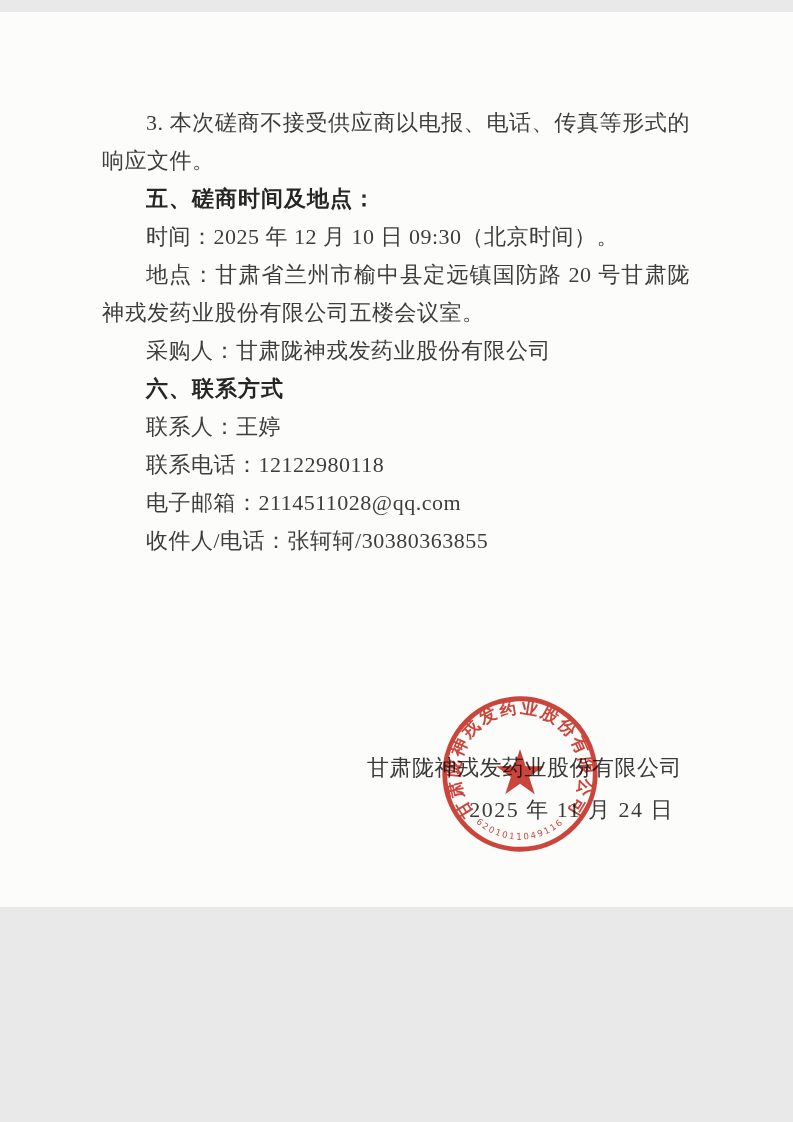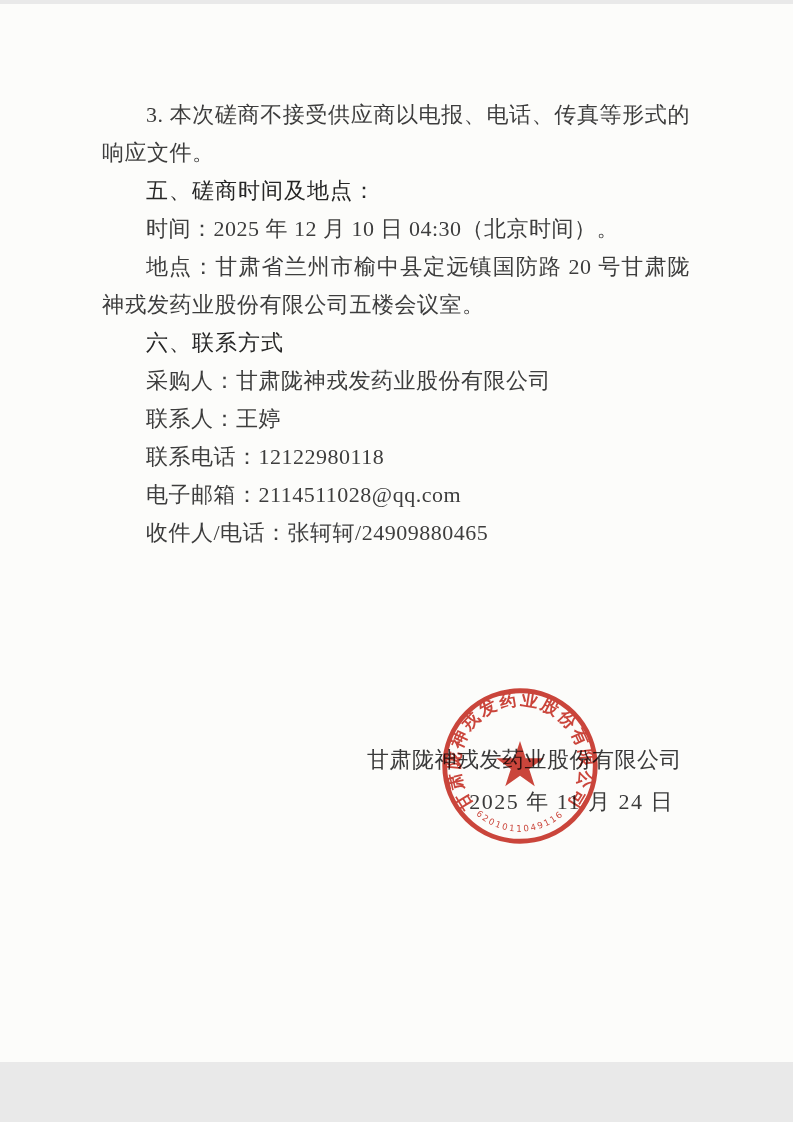--- a/index.html
+++ b/index.html
@@ -4,43 +4,43 @@
 <style>
   html, body {
     margin: 0;
     padding: 0;
     background: #e9e9e9;
     font-family: "Liberation Serif", "DejaVu Serif", serif;
   }
   .page {
     position: relative;
     width: 793px;
-    height: 1058px;
-    margin: 4px auto;
+    height: 895px;
+    margin: 12px auto;
     background: #fcfcfa;
     overflow: hidden;
     color: #3d3d3d;
   }
   .doc-body {
     position: absolute;
     top: 0;
     left: 102px;
     width: 588px;
     padding-top: 92px;
     font-size: 22px;
     line-height: 38px;
     text-align: justify;
     letter-spacing: 0.5px;
   }
   .para {
     margin: 0;
     text-indent: 2em;
   }
   .para.heading {
-    font-weight: normal;
+    font-weight: bold;
     color: #262626;
     letter-spacing: 1px;
   }
   .signature {
     position: absolute;
     top: 735px;
     right: 111px;
     text-align: right;
     font-size: 22px;
     line-height: 42px;
@@ -84,28 +84,28 @@
   }
 </style>
 </head>
 <body>
 
 <div class="page">
 
   <div class="doc-body">
     <p class="para">3. 本次磋商不接受供应商以电报、电话、传真等形式的响应文件。</p>
     <p class="para heading">五、磋商时间及地点：</p>
-    <p class="para">时间：2025 年 12 月 10 日 04:30（北京时间）。</p>
+    <p class="para">时间：2025 年 12 月 10 日 09:30（北京时间）。</p>
     <p class="para">地点：甘肃省兰州市榆中县定远镇国防路 20 号甘肃陇神戎发药业股份有限公司五楼会议室。</p>
+    <p class="para">采购人：甘肃陇神戎发药业股份有限公司</p>
     <p class="para heading">六、联系方式</p>
-    <p class="para">采购人：甘肃陇神戎发药业股份有限公司</p>
     <p class="para">联系人：王婷</p>
     <p class="para">联系电话：12122980118</p>
     <p class="para">电子邮箱：2114511028@qq.com</p>
-    <p class="para">收件人/电话：张轲轲/24909880465</p>
+    <p class="para">收件人/电话：张轲轲/30380363855</p>
   </div>
 
   <div class="signature">
     <div class="sig-company">甘肃陇神戎发药业股份有限公司</div>
     <div class="sig-date">2025 年 11 月 24 日</div>
   </div>
 
   <svg class="seal" viewBox="0 0 170 170" aria-hidden="true">
     <defs>
       <path id="arcTop" d="M 33.4 121.1 A 63 63 0 1 1 136.6 121.1"></path>

